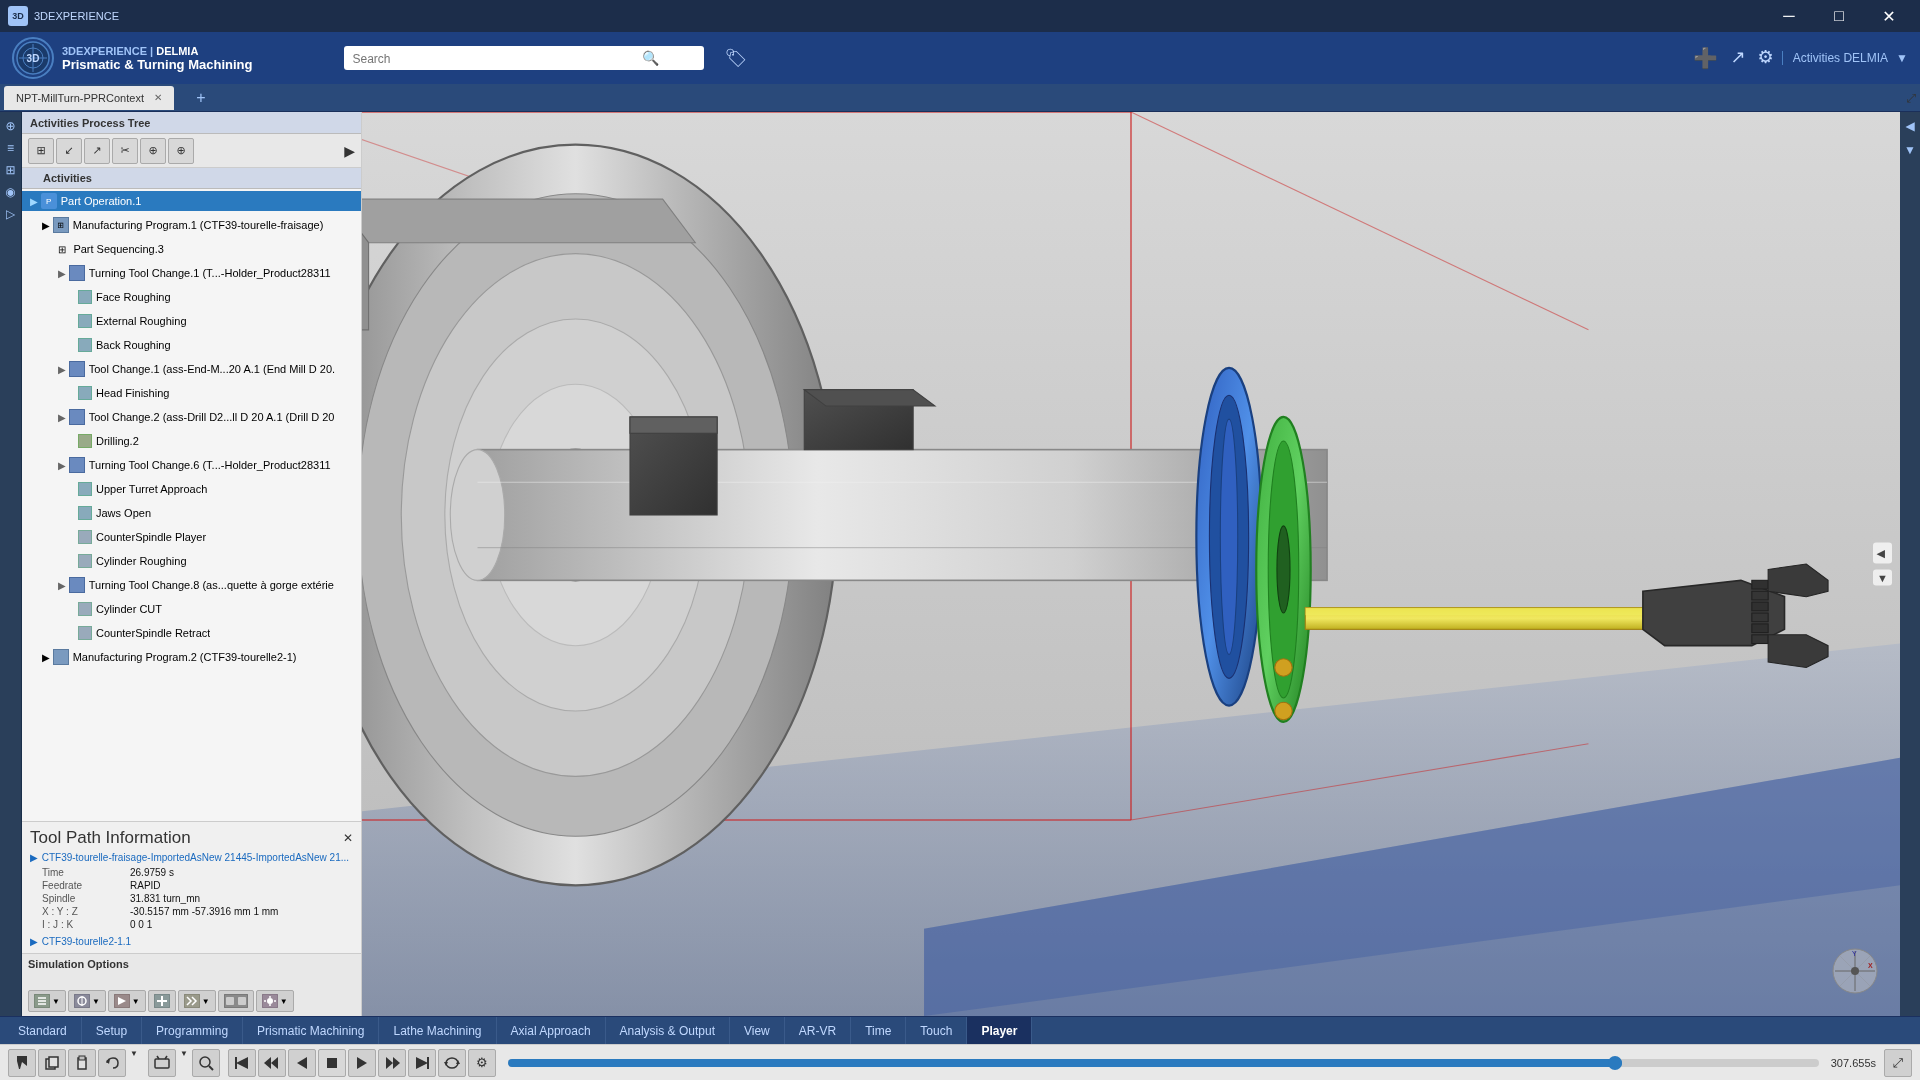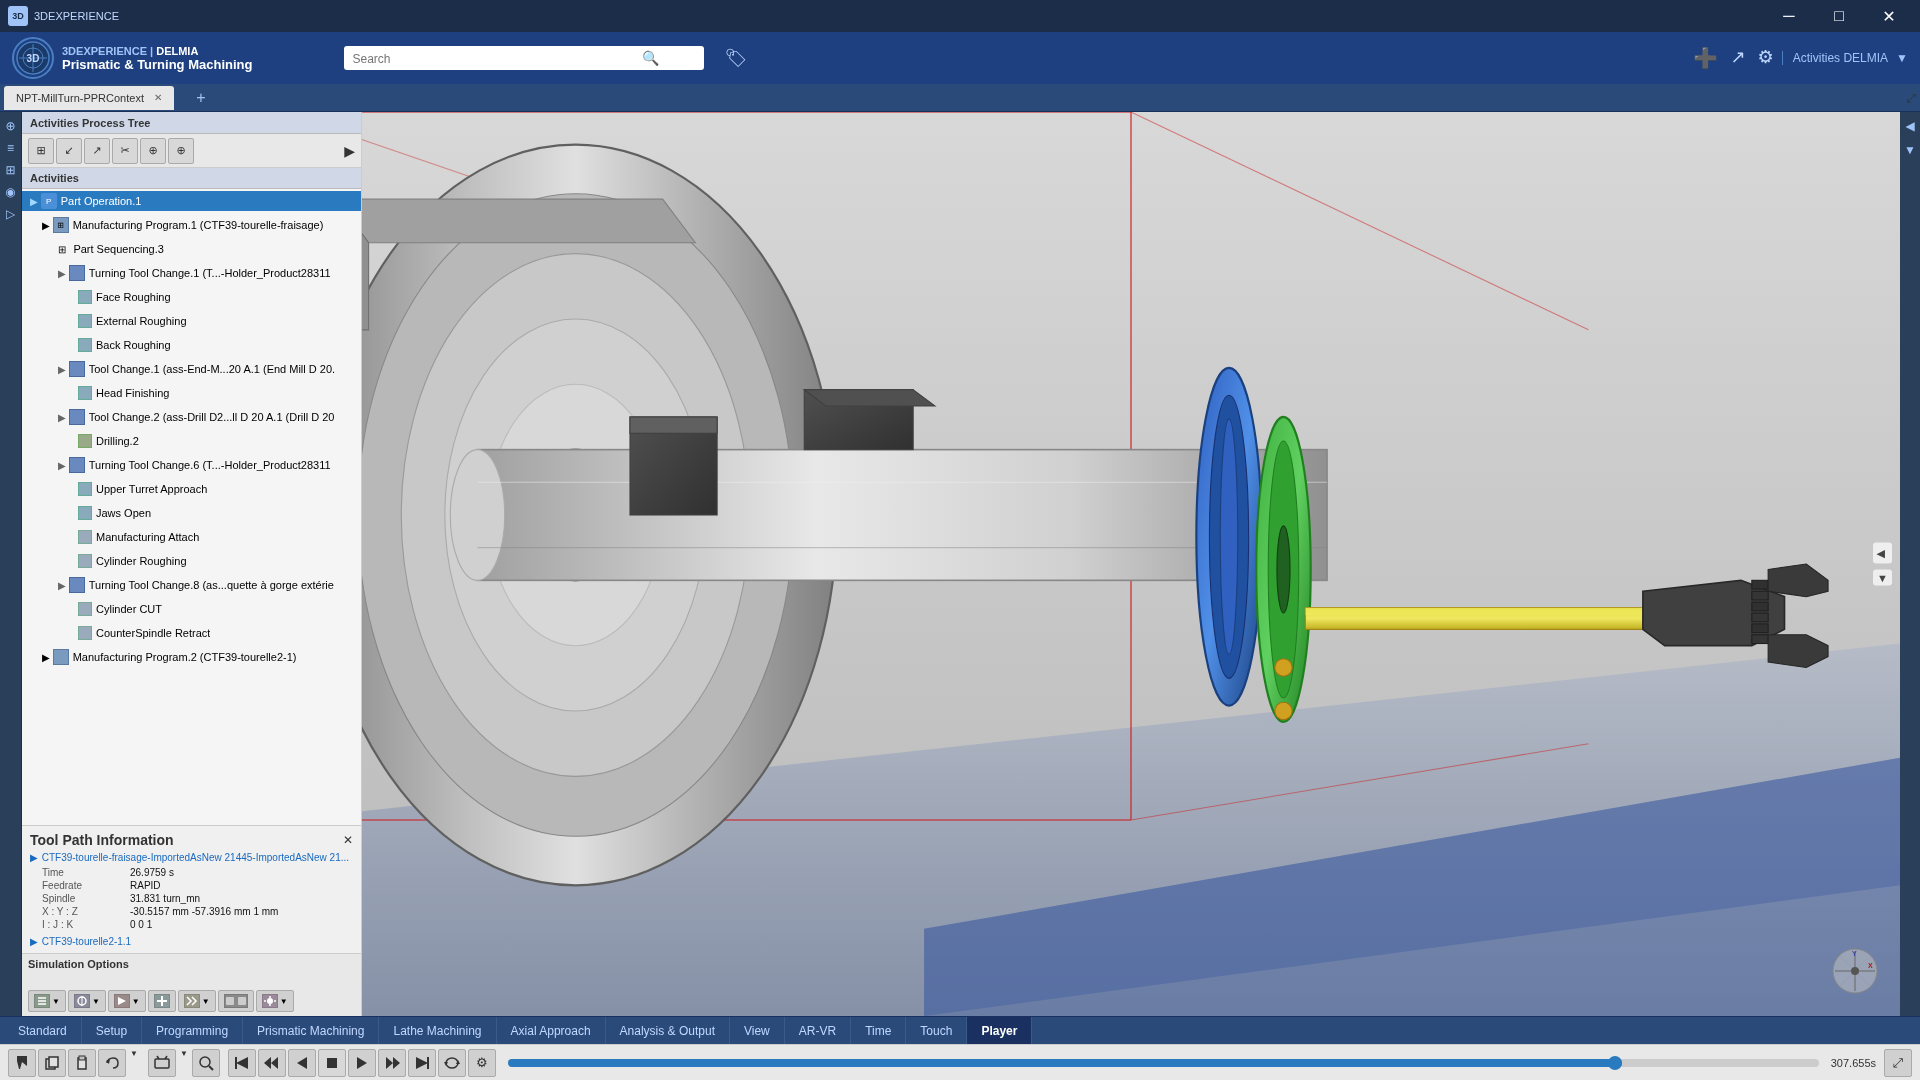--- a/index.html
+++ b/index.html
@@ -54,39 +54,39 @@
       background: #d0d8e8; padding: 4px 8px; font-size: 11px; font-weight: bold; color: #333; border-bottom: 1px solid #bbb; height: 22px; display: flex; align-items: center;
     }
 
     #toolbar {
       display: flex; align-items: center; background: #e8e8e8; padding: 3px 6px; border-bottom: 1px solid #ccc; gap: 2px; height: 34px;
     }
     .toolbar-btn { width: 26px; height: 26px; background: #d8d8d8; border: 1px solid #aaa; border-radius: 2px; cursor: pointer; display: flex; align-items: center; justify-content: center; font-size: 11px; color: #333; }
     .toolbar-expand { margin-left: auto; color: #333; font-size: 14px; cursor: pointer; }
 
     #activities-header {
-      background: #d0d8e8; padding: 4px 8px; font-size: 11px; font-weight: bold; color: #333; border-bottom: 1px solid #bbb; display: flex; align-items: center; gap: 4px;
+      background: #d0d8e8; padding: 4px 21px; font-size: 11px; font-weight: bold; color: #333; border-bottom: 1px solid #bbb; display: flex; align-items: center; gap: 4px;
     }
 
     
     #tree-container { flex: 1; overflow-y: auto; background: #f5f5f5; }
     .tree-node { padding: 2px 0; cursor: pointer; }
     .tree-row { display: flex; align-items: center; padding: 2px 4px; min-height: 20px; }
     .tree-row.selected { background: #2a7abf; color: white; }
     .tree-indent { display: inline-block; width: 16px; flex-shrink: 0; }
     .tree-icon { font-size: 10px; margin-right: 3px; flex-shrink: 0; }
     .tree-label { font-size: 11px; white-space: nowrap; overflow: hidden; text-overflow: ellipsis; }
     .tree-row.selected .tree-label { color: white; }
 
     
     #tool-path-info {
       background: #f0f0f0; border-top: 1px solid #ccc; padding: 6px 8px; font-size: 10px; color: #333;
     }
     #tool-path-header { display: flex; align-items: center; justify-content: space-between; margin-bottom: 4px; }
-    #tool-path-header .title { font-size: 14px; font-weight: bold; }
+    #tool-path-header .title { font-size: 17px; font-weight: normal; }
     #tool-path-header .close-btn { cursor: pointer; font-size: 12px; }
     .tool-path-file { color: #1a6abf; font-size: 10px; margin-bottom: 4px; cursor: pointer; display: flex; align-items: center; gap: 4px; }
     .tool-path-grid { display: grid; grid-template-columns: 80px 1fr; gap: 2px 8px; font-size: 10px; margin-left: 12px; }
     .tool-path-grid .label { color: #555; }
     .tool-path-grid .value { color: #111; font-weight: 500; }
     .tool-path-file2 { color: #1a6abf; font-size: 10px; margin-top: 6px; cursor: pointer; display: flex; align-items: center; gap: 4px; }
 
     
     #sim-options { background: #e8e8e8; border-top: 1px solid #ccc; padding: 4px 6px; }
     #sim-options-header { font-size: 11px; font-weight: bold; color: #333; margin-bottom: 20px; }
@@ -344,21 +344,21 @@
             <span class="tree-indent" style="width:52px;"></span>
             <span style="width:14px;height:14px;background:#8ab;border:1px solid #6a9;margin-right:4px;display:inline-block;"></span>
             <span class="tree-label">Jaws Open</span>
           </div>
         </div>
 
         <div class="tree-node">
           <div class="tree-row">
             <span class="tree-indent" style="width:52px;"></span>
             <span style="width:14px;height:14px;background:#9ab;border:1px solid #7a9;margin-right:4px;display:inline-block;"></span>
-            <span class="tree-label">Manufacturing Attach</span>
+            <span class="tree-label">CounterSpindle Player</span>
           </div>
         </div>
 
         <div class="tree-node">
           <div class="tree-row">
             <span class="tree-indent" style="width:52px;"></span>
             <span style="width:14px;height:14px;background:#9ab;border:1px solid #7a9;margin-right:4px;display:inline-block;"></span>
             <span class="tree-label">Cylinder Roughing</span>
           </div>
         </div>

